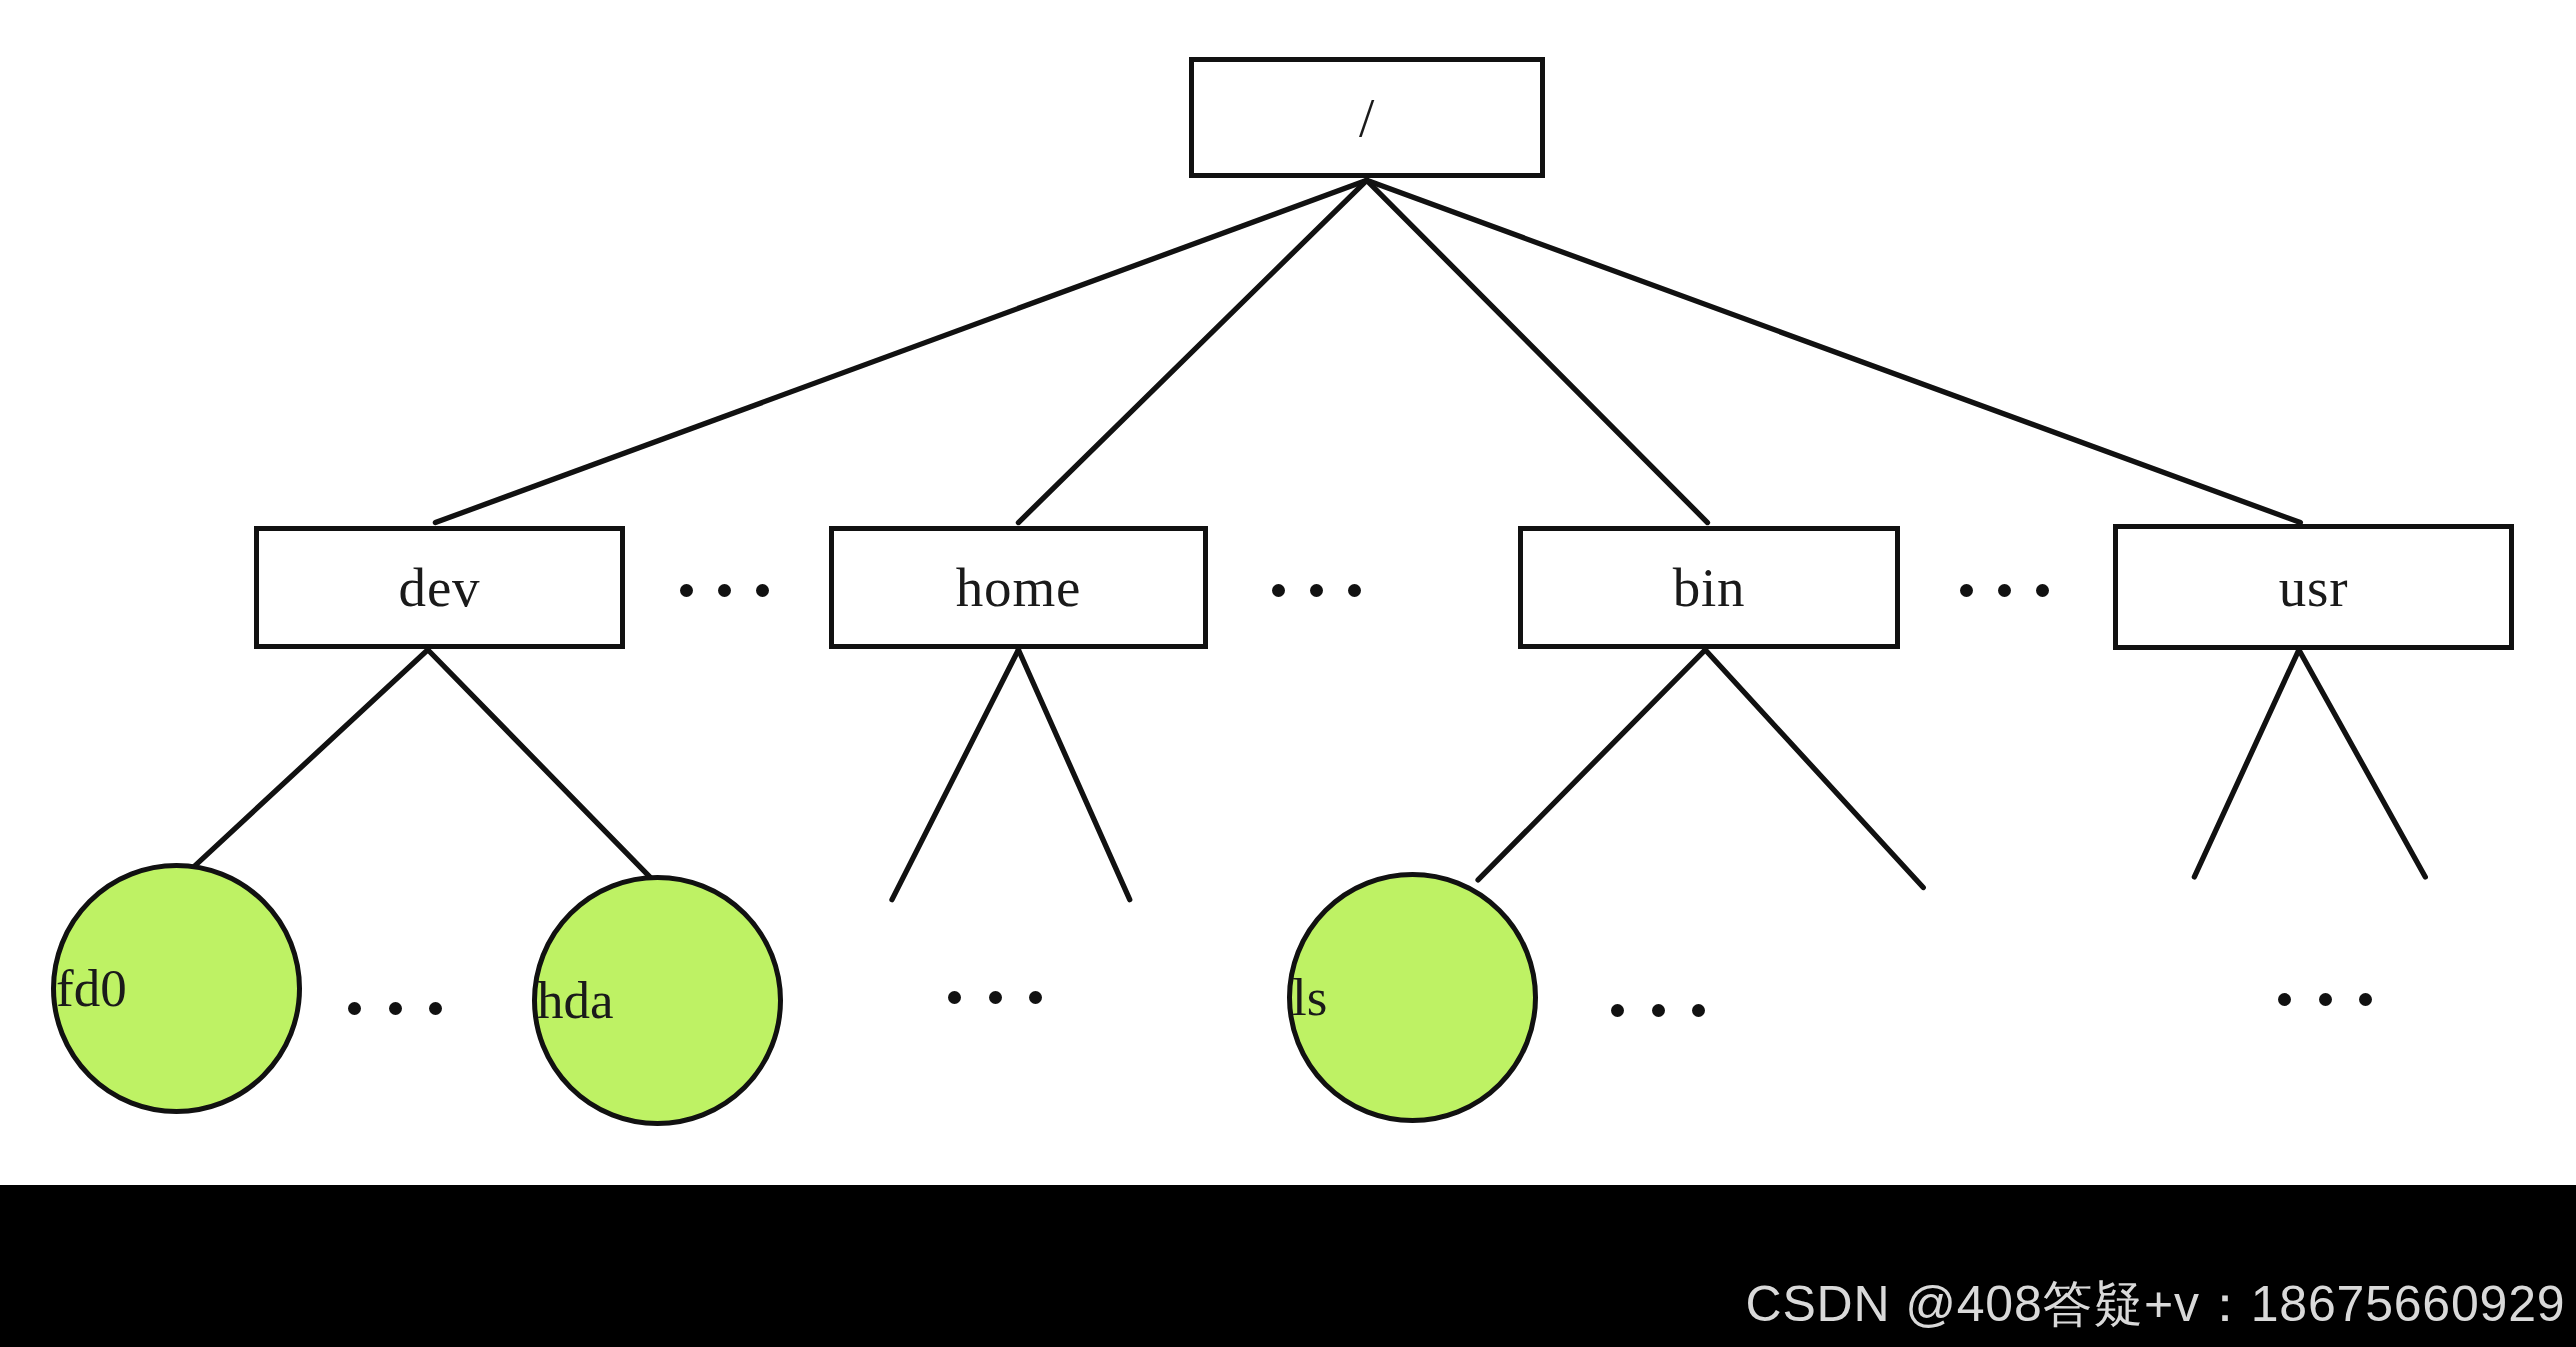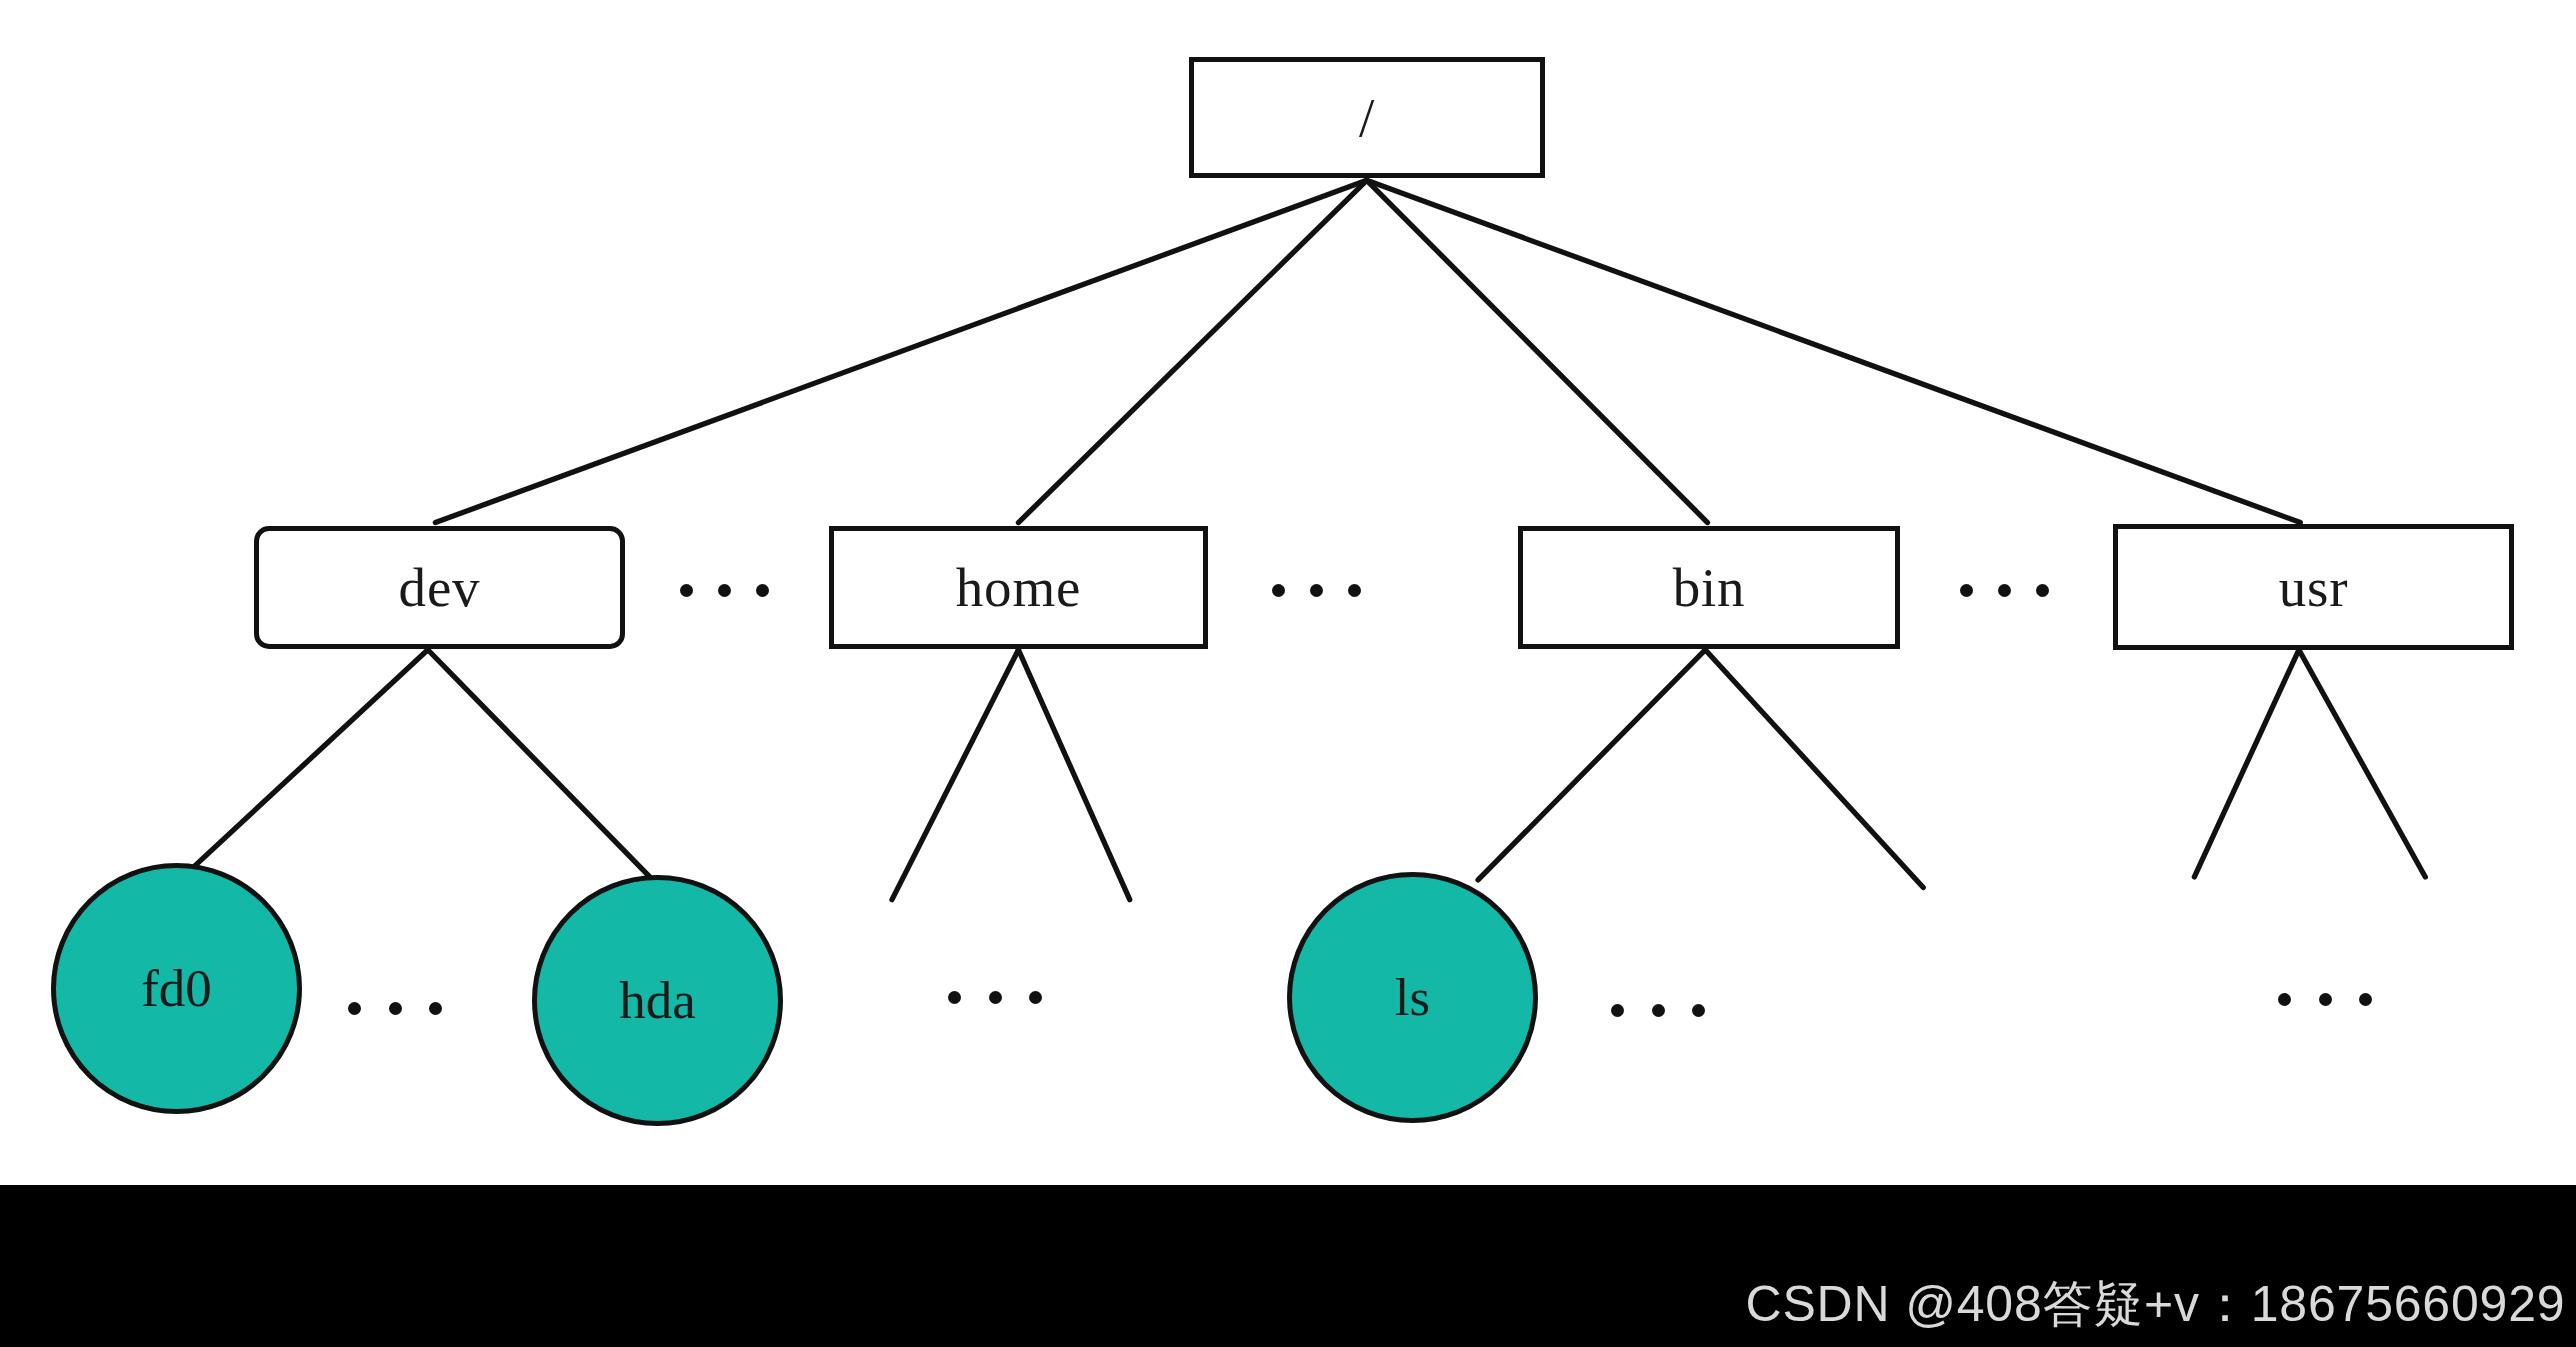--- a/index.html
+++ b/index.html
@@ -40,24 +40,24 @@
     line-height: 1;
     letter-spacing: 0.8px;
     color: #1a1a1a;
     user-select: none;
   }
   .node-circle {
     position: absolute;
     box-sizing: border-box;
     border: 5.3px solid #111111;
     border-radius: 50%;
-    background: #14b8a6;
+    background: #bef264;
     display: flex;
     align-items: center;
-    justify-content: center;
+    justify-content: flex-start;
   }
   .node-circle .node-label {
     font-family: "Liberation Serif", "DejaVu Serif", serif;
     font-size: 53px;
     line-height: 1;
     color: #1a1a1a;
     user-select: none;
   }
   .ellipsis {
     position: absolute;
@@ -113,21 +113,21 @@
 
       <line x1="3036" y1="858" x2="2898" y2="1158"></line>
       <line x1="3036" y1="858" x2="3203" y2="1158"></line>
     </g>
   </svg>
 
   <div class="node-box" style="left:1189px; top:57px; width:356px; height:121px;">
     <span class="node-label">/</span>
   </div>
 
-  <div class="node-box" style="left:254px; top:526px; width:371px; height:123px;border-radius:15px;">
+  <div class="node-box" style="left:254px; top:526px; width:371px; height:123px;">
     <span class="node-label">dev</span>
   </div>
 
   <div class="node-box" style="left:829px; top:526px; width:379px; height:123px;">
     <span class="node-label">home</span>
   </div>
 
   <div class="node-box" style="left:1518px; top:526px; width:382px; height:123px;">
     <span class="node-label">bin</span>
   </div>

